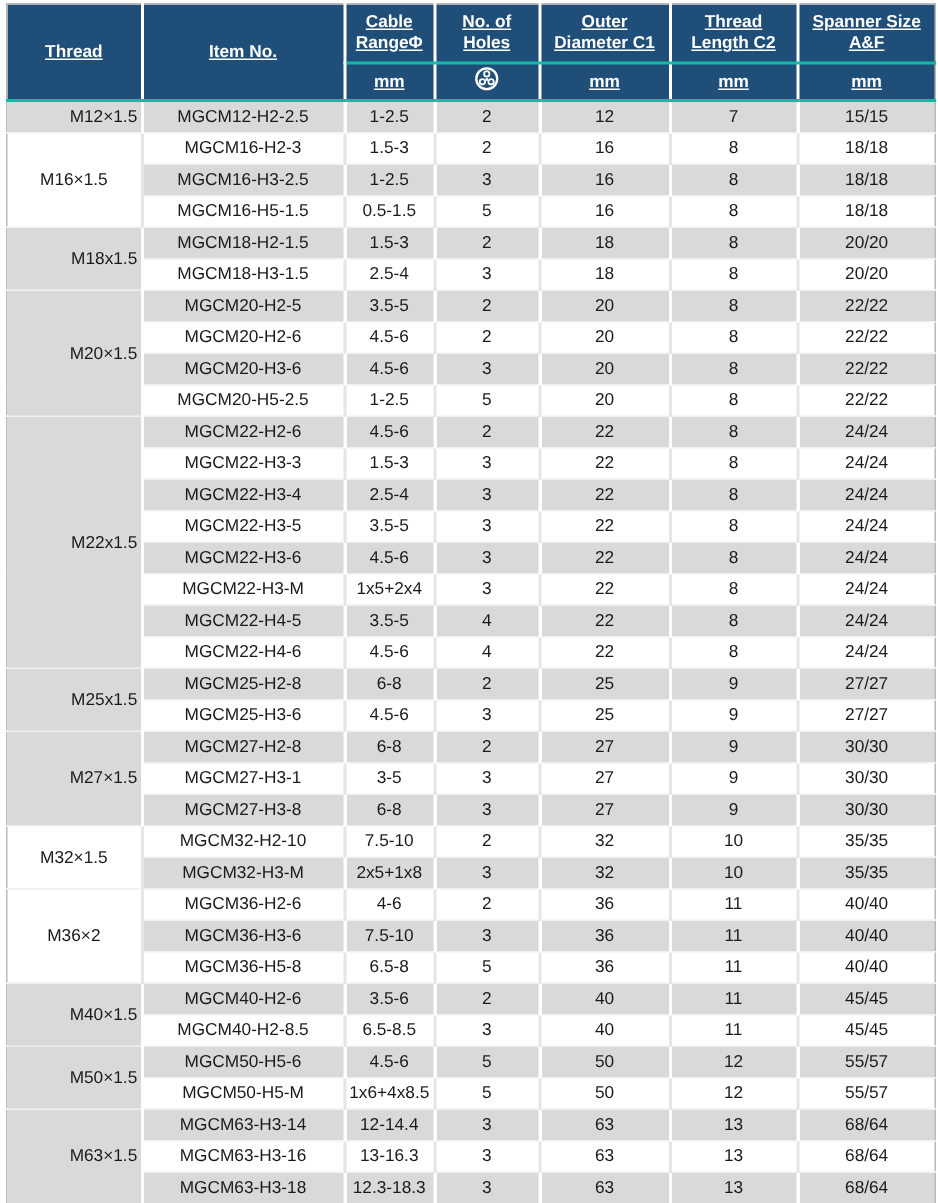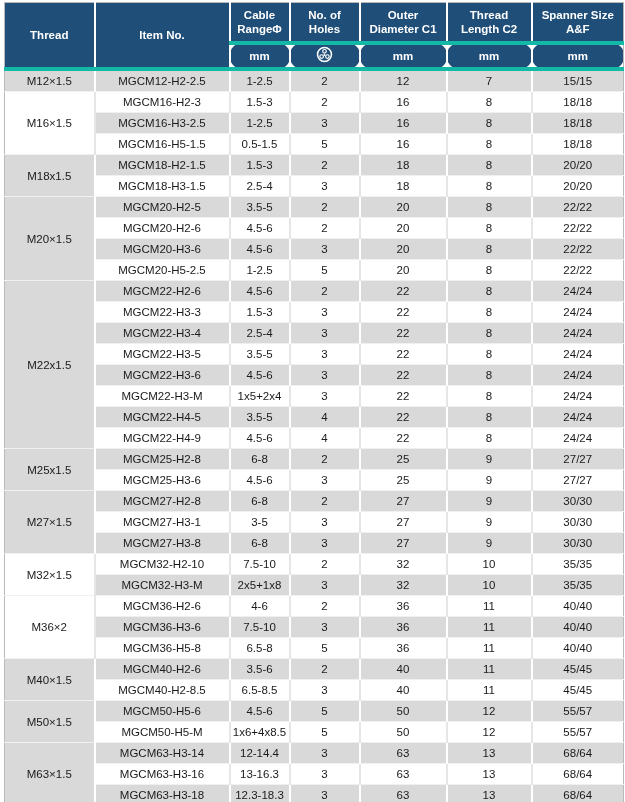--- a/index.html
+++ b/index.html
@@ -18,43 +18,44 @@
   
   thead th, thead td{
     background:#1F4E79;
     color:#ffffff;
     font-weight:bold;
     font-size:11.5px;
     line-height:1.25;
     text-align:center;
     vertical-align:middle;
     border-right:2px solid #ffffff;
-    border-bottom:4px solid #14b8a6;
+    border-bottom:2px solid #14b8a6;
     padding:1px 2px;
+    text-decoration:underline;
   }
   thead tr.hdr-top th{height:36px;}
-  thead tr.hdr-unit td{height:18px;border-radius:12px;}
+  thead tr.hdr-unit td{height:18px;}
   thead th:last-child, thead td:last-child{border-right:none;margin-left:36px;}
   
   tbody td{
     font-size:11.5px;
     color:#1a1a1a;
     text-align:center;
     vertical-align:middle;
     height:20px;
     padding:0 2px;
     border-right:2px solid #ffffff;
     border-top:1px solid #f0f0f0;
     white-space:nowrap;
     overflow:hidden;
   }
   tbody td:last-child{border-right:none;margin-top:43px;}
   tr.row-gray td{background:#D9D9D9;}
   tr.row-white td{background:#ffffff;border-right-color:#e6e6e6;}
-  td.thread-cell.cell-gray{background:#D9D9D9 !important;border-right:2px solid #ffffff !important;}
+  td.thread-cell.cell-gray{background:#D9D9D9 !important;border-right:2px solid #ffffff !important;text-align:right;}
   td.thread-cell.cell-white{background:#ffffff !important;border-right:2px solid #e6e6e6 !important;}
   .holes-glyph{display:inline-block;vertical-align:middle;}
 </style>
 </head>
 <body>
 
 <table class="spec">
   <colgroup>
     <col style="width:90px">
       <col style="width:135px">
@@ -228,21 +229,21 @@
       </tr>
       <tr class="row-gray">
         <td>MGCM22-H4-5</td>
         <td>3.5-5</td>
         <td>4</td>
         <td>22</td>
         <td>8</td>
         <td>24/24</td>
       </tr>
       <tr class="row-white">
-        <td>MGCM22-H4-9</td>
+        <td>MGCM22-H4-6</td>
         <td>4.5-6</td>
         <td>4</td>
         <td>22</td>
         <td>8</td>
         <td>24/24</td>
       </tr>
       <tr class="row-gray">
         <td rowspan="2" class="thread-cell cell-gray">M25x1.5</td>
         <td>MGCM25-H2-8</td>
         <td>6-8</td>

